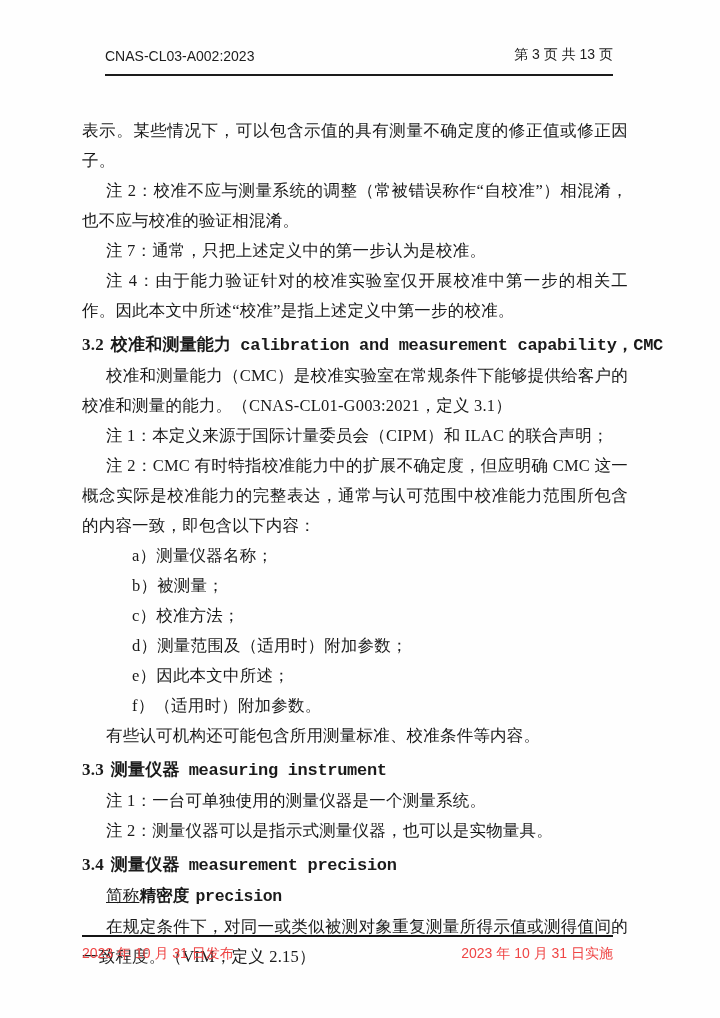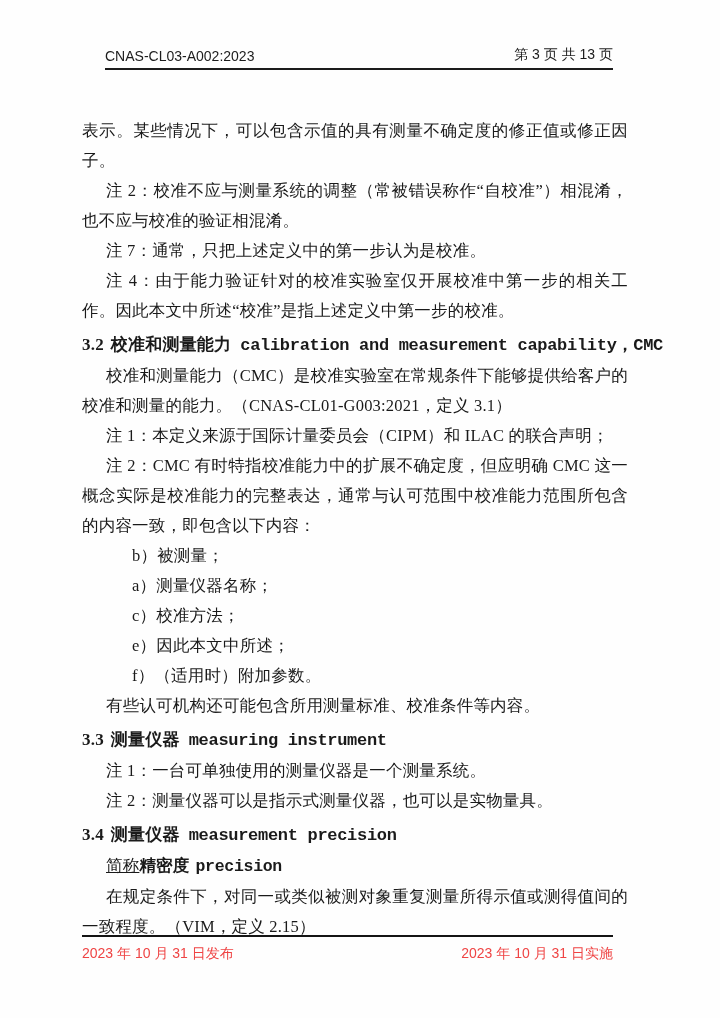--- a/index.html
+++ b/index.html
@@ -10,21 +10,21 @@
     margin:0 auto;
     overflow:hidden;
     color:#1a1a1a;
     font-family:"Liberation Serif","DejaVu Serif",serif;
   }
   
   .header{
     position:absolute;
     left:105px;right:107px;top:46px;
     display:flex;justify-content:space-between;align-items:flex-end;
-    padding-bottom:4px;
+    padding-bottom:10px;
     border-bottom:2px solid #1c1c1c;
     font-family:"Liberation Sans","DejaVu Sans",sans-serif;
     font-size:14px;
     color:#1c1c1c;
   }
   
   .footer{
     position:absolute;
     left:82px;right:107px;top:935px;
     display:flex;justify-content:space-between;align-items:flex-start;
@@ -95,23 +95,24 @@
 
   <div class="content" id="content">
       <p class="cont">表示。某些情况下，可以包含示值的具有测量不确定度的修正值或修正因子。</p>
       <p class="para">注 2：校准不应与测量系统的调整（常被错误称作“自校准”）相混淆，也不应与校准的验证相混淆。</p>
       <p class="para">注 7：通常，只把上述定义中的第一步认为是校准。</p>
       <p class="para">注 4：由于能力验证针对的校准实验室仅开展校准中第一步的相关工作。因此本文中所述“校准”是指上述定义中第一步的校准。</p>
       <p class="heading"><span class="hnum">3.2</span><span class="hzh">校准和测量能力</span><span class="hen">calibration and measurement capability，CMC</span></p>
       <p class="para">校准和测量能力（CMC）是校准实验室在常规条件下能够提供给客户的校准和测量的能力。（CNAS-CL01-G003:2021，定义 3.1）</p>
       <p class="para">注 1：本定义来源于国际计量委员会（CIPM）和 ILAC 的联合声明；</p>
       <p class="para">注 2：CMC 有时特指校准能力中的扩展不确定度，但应明确 CMC 这一概念实际是校准能力的完整表达，通常与认可范围中校准能力范围所包含的内容一致，即包含以下内容：</p>
+      <p class="list">a）测量仪器名称；</p>
       <p class="list">b）被测量；</p>
-      <p class="list">a）测量仪器名称；</p>
       <p class="list">c）校准方法；</p>
+      <p class="list">d）测量范围及（适用时）附加参数；</p>
       <p class="list">e）因此本文中所述；</p>
       <p class="list">f）（适用时）附加参数。</p>
       <p class="para">有些认可机构还可能包含所用测量标准、校准条件等内容。</p>
       <p class="heading"><span class="hnum">3.3</span><span class="hzh">测量仪器</span><span class="hen">measuring instrument</span></p>
       <p class="para">注 1：一台可单独使用的测量仪器是一个测量系统。</p>
       <p class="para">注 2：测量仪器可以是指示式测量仪器，也可以是实物量具。</p>
       <p class="heading"><span class="hnum">3.4</span><span class="hzh">测量仪器</span><span class="hen">measurement precision</span></p>
       <p class="subheading"><span class="sprefix">简称</span><span class="szh">精密度</span><span class="sen">precision</span></p>
       <p class="para">在规定条件下，对同一或类似被测对象重复测量所得示值或测得值间的一致程度。（VIM，定义 2.15）</p>
     </div>

